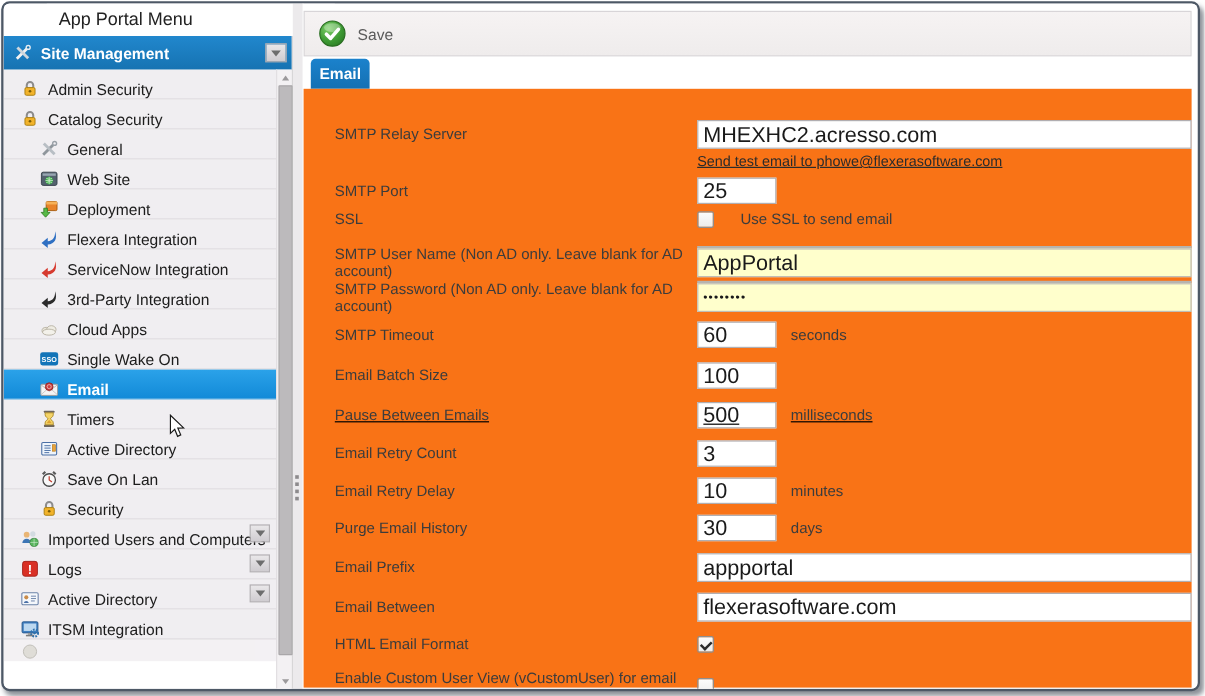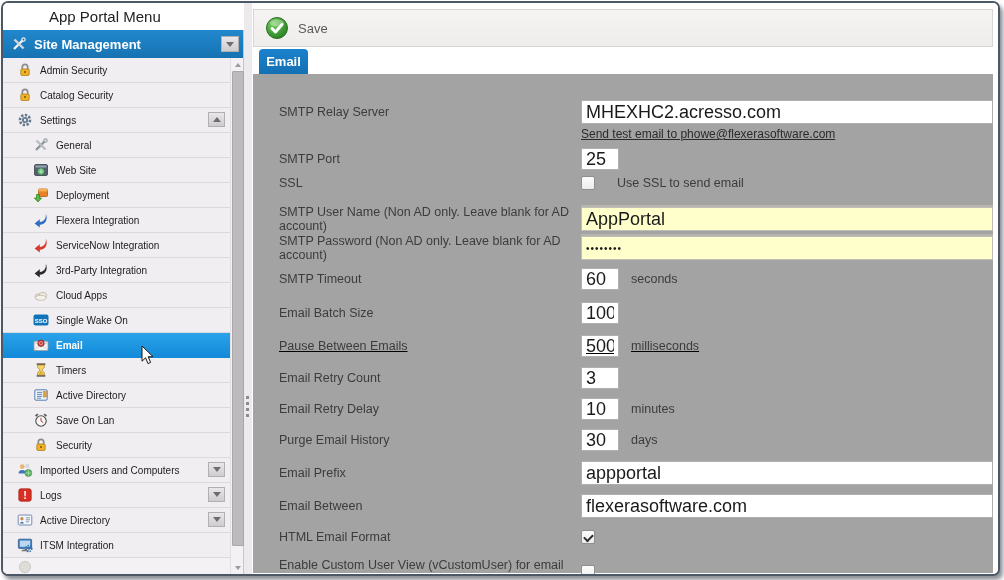--- a/index.html
+++ b/index.html
@@ -16,21 +16,21 @@
   .sb-head{position:absolute;left:0;top:27px;width:100%;height:28px;background:linear-gradient(#2187cd,#1673b2);
            display:flex;align-items:center;gap:7px;padding-left:8px;box-sizing:border-box;color:#fff;
            font-size:13px;font-weight:bold;}
   .sb-head .drop{position:absolute;right:4px;top:6px;}
   .dropbtn{width:18px;height:16px;background:linear-gradient(#e9e7e9,#cfccd0);border:1px solid #b2afb2;
            display:flex;align-items:center;justify-content:center;box-sizing:border-box;}
   .tri-dn{width:0;height:0;border-left:4px solid transparent;border-right:4px solid transparent;border-top:5px solid #6d6d6d;}
   .tri-up{width:0;height:0;border-left:4px solid transparent;border-right:4px solid transparent;border-bottom:5px solid #6d6d6d;}
   .sb-list{position:absolute;left:0;top:55px;right:13px;bottom:0;overflow:hidden;}
   .sn-item{position:relative;height:24px;border-bottom:1px solid #dcd9dc;background:#f0eef1;display:flex;
-           align-items:center;gap:7px;padding-left:14px;font-size:10px;color:#1c1c1c;cursor:default;}
+           align-items:flex-end;gap:7px;padding-left:14px;font-size:13px;color:#1c1c1c;cursor:default;}
   .sn-item.lvl2{padding-left:30px;}
   .sn-item.sel{background:linear-gradient(#2ba2e9,#128ad8);color:#fff;border-bottom:1px solid #128ad8;}
   .sn-item .exp{position:absolute;right:5px;top:4px;}
   .sn-item.partial{height:18px;border-bottom:none;opacity:.8;}
   .ic{width:16px;height:16px;flex:none;}
   
   .sb-scroll{position:absolute;right:0;top:55px;bottom:0;width:13px;background:#f3f1f3;border-left:1px solid #e2dfe2;box-sizing:border-box;}
   .sb-scroll .arr{position:absolute;left:0;width:13px;height:13px;display:flex;align-items:center;justify-content:center;}
   .sb-scroll .arr.up{top:0;} .sb-scroll .arr.dn{bottom:0;}
   .sb-scroll .arr .t{width:0;height:0;border-left:3.5px solid transparent;border-right:3.5px solid transparent;}
@@ -43,28 +43,28 @@
   .grip{position:absolute;left:2px;top:393px;display:flex;flex-direction:column;gap:3px;}
   .grip i{width:3px;height:3px;background:#8d8b8d;display:block;}
 
   
   .main{position:absolute;left:249px;top:0;right:0;bottom:0;background:#fff;}
   .toolbar{position:absolute;left:1px;top:6px;width:740px;height:38px;background:linear-gradient(#f6f3f3,#efecec);
            border:1px solid #d8d5d8;box-sizing:border-box;display:flex;align-items:center;gap:9px;padding-left:11px;}
   .toolbar .lbl{font-size:13px;color:#5a5a5a;}
   .tab{position:absolute;left:7px;top:46px;width:49px;height:25px;background:linear-gradient(#1b82cc,#1470b3);
        border-radius:4px 4px 0 0;color:#fff;font-size:13px;font-weight:bold;display:flex;align-items:center;justify-content:center;}
-  .content{position:absolute;left:1px;top:71px;width:740px;bottom:1px;background:#a3a3a3;}
+  .content{position:absolute;left:1px;top:71px;width:740px;bottom:1px;background:#f97316;}
 
   .frow{position:absolute;left:26px;display:flex;align-items:center;}
   .flabel{width:302px;flex:none;font-size:12.5px;color:#3c3c3c;}
   .tin{height:22px;border:1px solid #b1aeb1;background:#fff;font-family:"Liberation Sans",sans-serif;
        font-size:18px;color:#1a1a1a;padding:0 4px;box-sizing:border-box;}
   .tin.wide{width:412px;height:24px;}
-  .tin.small{width:38px;}
+  .tin.small{width:66px;}
   .tin.hl{background:#ffffcc;border-color:#c0bdb6;box-shadow:0 -2px 0 #b7b4ae;}
   .unit{font-size:12.5px;color:#3c3c3c;margin-left:12px;}
   .testlink{position:absolute;left:328px;font-size:12px;color:#2b2b2b;text-decoration:underline;cursor:pointer;}
   .cb{width:14px;height:14px;background:linear-gradient(#fcfcfc,#ececec);border:1px solid #8f8f8f;border-radius:2px;
       box-sizing:border-box;position:relative;flex:none;}
   .cb.checked::after{content:'';position:absolute;left:2px;top:2.5px;width:7px;height:4px;
       border-left:2px solid #2b2b2b;border-bottom:2px solid #2b2b2b;transform:rotate(-45deg);}
   .cblbl{font-size:12.5px;color:#3c3c3c;margin-left:22px;}
 
   .cursor{position:absolute;left:138px;top:342px;z-index:50;pointer-events:none;}
@@ -217,29 +217,20 @@
               <use href="#i-lock"></use>
             </svg>
         <span>Admin Security</span>
       </div>
       <div class="sn-item lvl1">
         <svg class="ic">
               <use href="#i-lock"></use>
             </svg>
         <span>Catalog Security</span>
       </div>
-      <div class="sn-item lvl1">
-        <svg class="ic">
-              <use href="#i-gear"></use>
-            </svg>
-        <span>Settings</span>
-        <span class="dropbtn exp" style="width:17px;height:15px;">
-              <i class="tri-up"></i>
-            </span>
-      </div>
       <div class="sn-item lvl2">
         <svg class="ic">
               <use href="#i-tools-g"></use>
             </svg>
         <span>General</span>
       </div>
       <div class="sn-item lvl2">
         <svg class="ic">
               <use href="#i-browser"></use>
             </svg>

